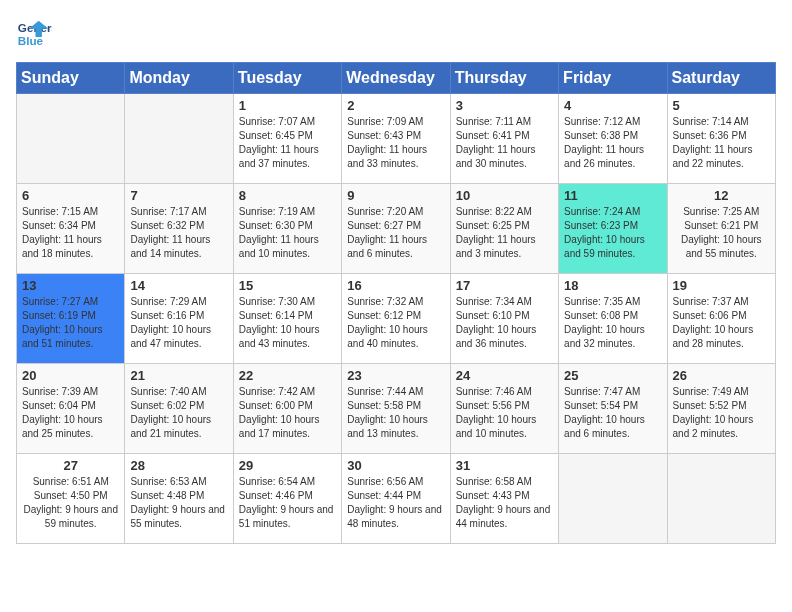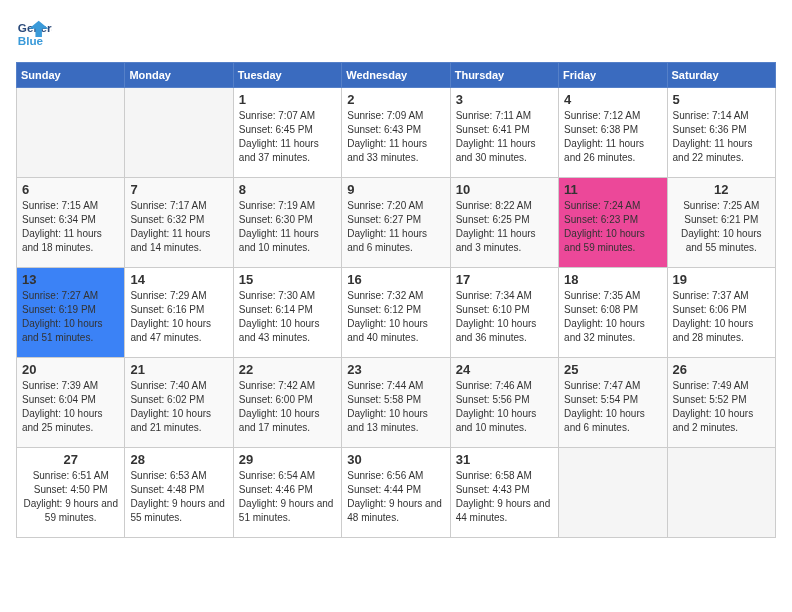--- a/index.html
+++ b/index.html
@@ -47,21 +47,21 @@
       color: #555;
     }
     table {
       width: 100%;
       border-collapse: collapse;
       table-layout: fixed;
     }
     th {
       background-color: #3a6bbf;
       color: white;
-      font-size: 11px;
+      font-size: 16px;
       font-weight: bold;
       padding: 6px 4px;
       text-align: left;
       border: 1px solid #5580c8;
     }
     td {
       border: 1px solid #ccc;
       vertical-align: top;
       padding: 4px 5px;
       height: 90px;
@@ -185,21 +185,21 @@
           <div class="day-info">Sunrise: 7:20 AM
 Sunset: 6:27 PM
 Daylight: 11 hours and 6 minutes.</div>
         </td>
         <td style="background: rgb(249, 249, 249);">
           <span class="day-num">10</span>
           <div class="day-info">Sunrise: 8:22 AM
 Sunset: 6:25 PM
 Daylight: 11 hours and 3 minutes.</div>
         </td>
-        <td style="background: #ec4899;">
+        <td style="background: #5eead4;">
           <span class="day-num">11</span>
           <div class="day-info">Sunrise: 7:24 AM
 Sunset: 6:23 PM
 Daylight: 10 hours and 59 minutes.</div>
         </td>
         <td style="background: rgb(249, 249, 249); text-align: center;">
           <span class="day-num">12</span>
           <div class="day-info">Sunrise: 7:25 AM
 Sunset: 6:21 PM
 Daylight: 10 hours and 55 minutes.</div>

